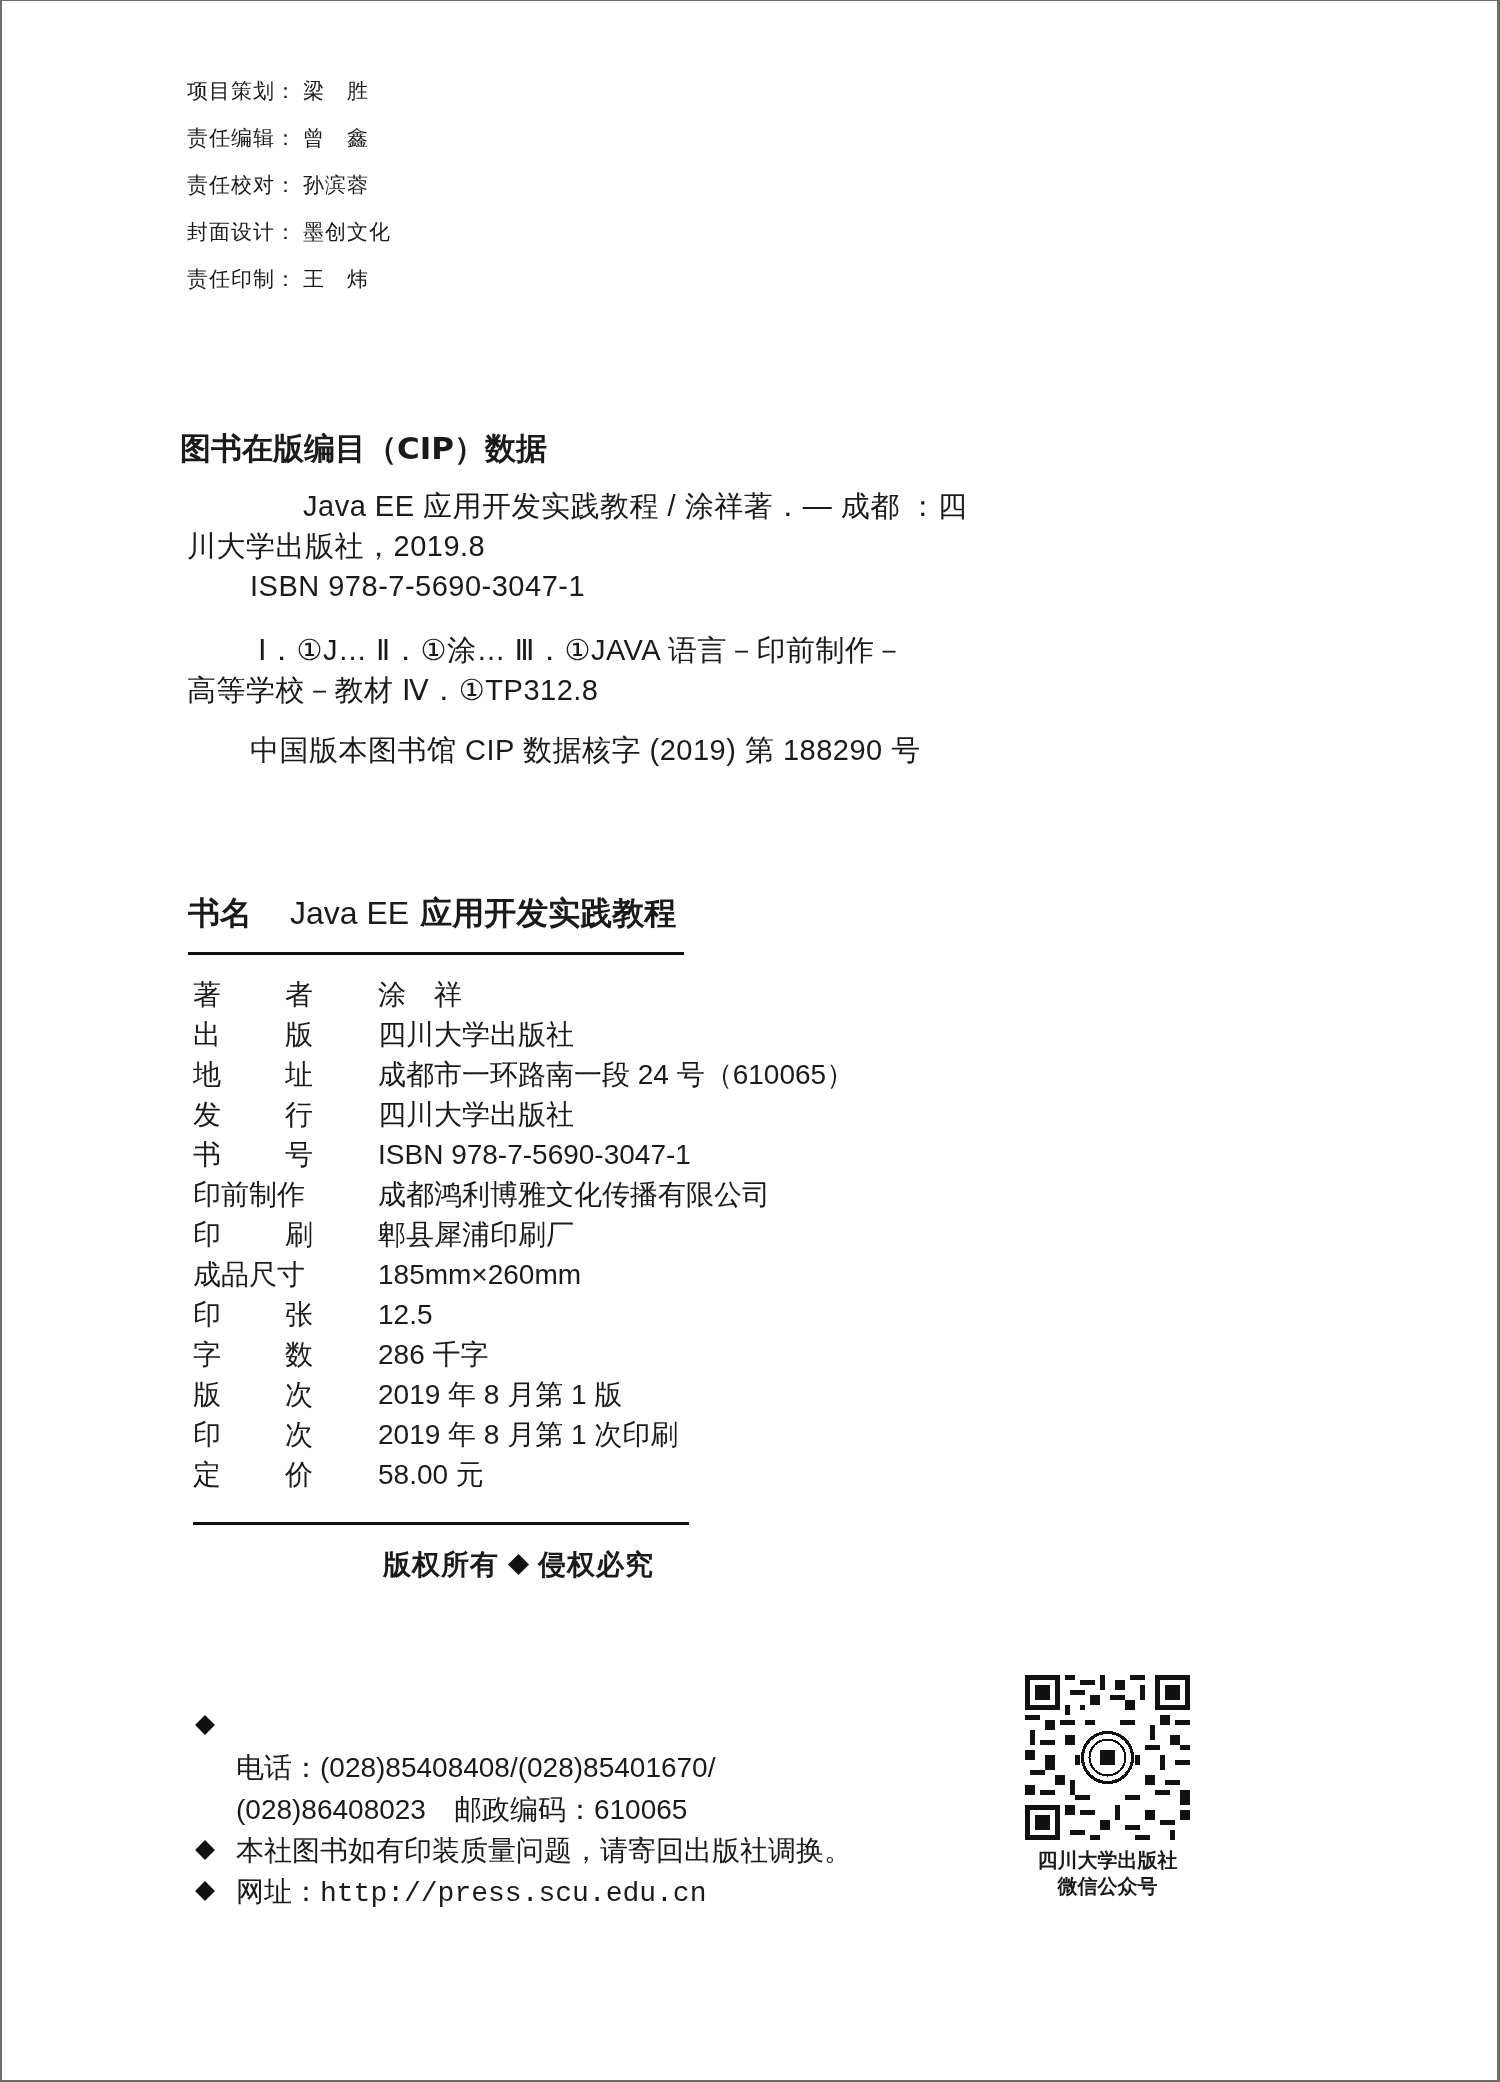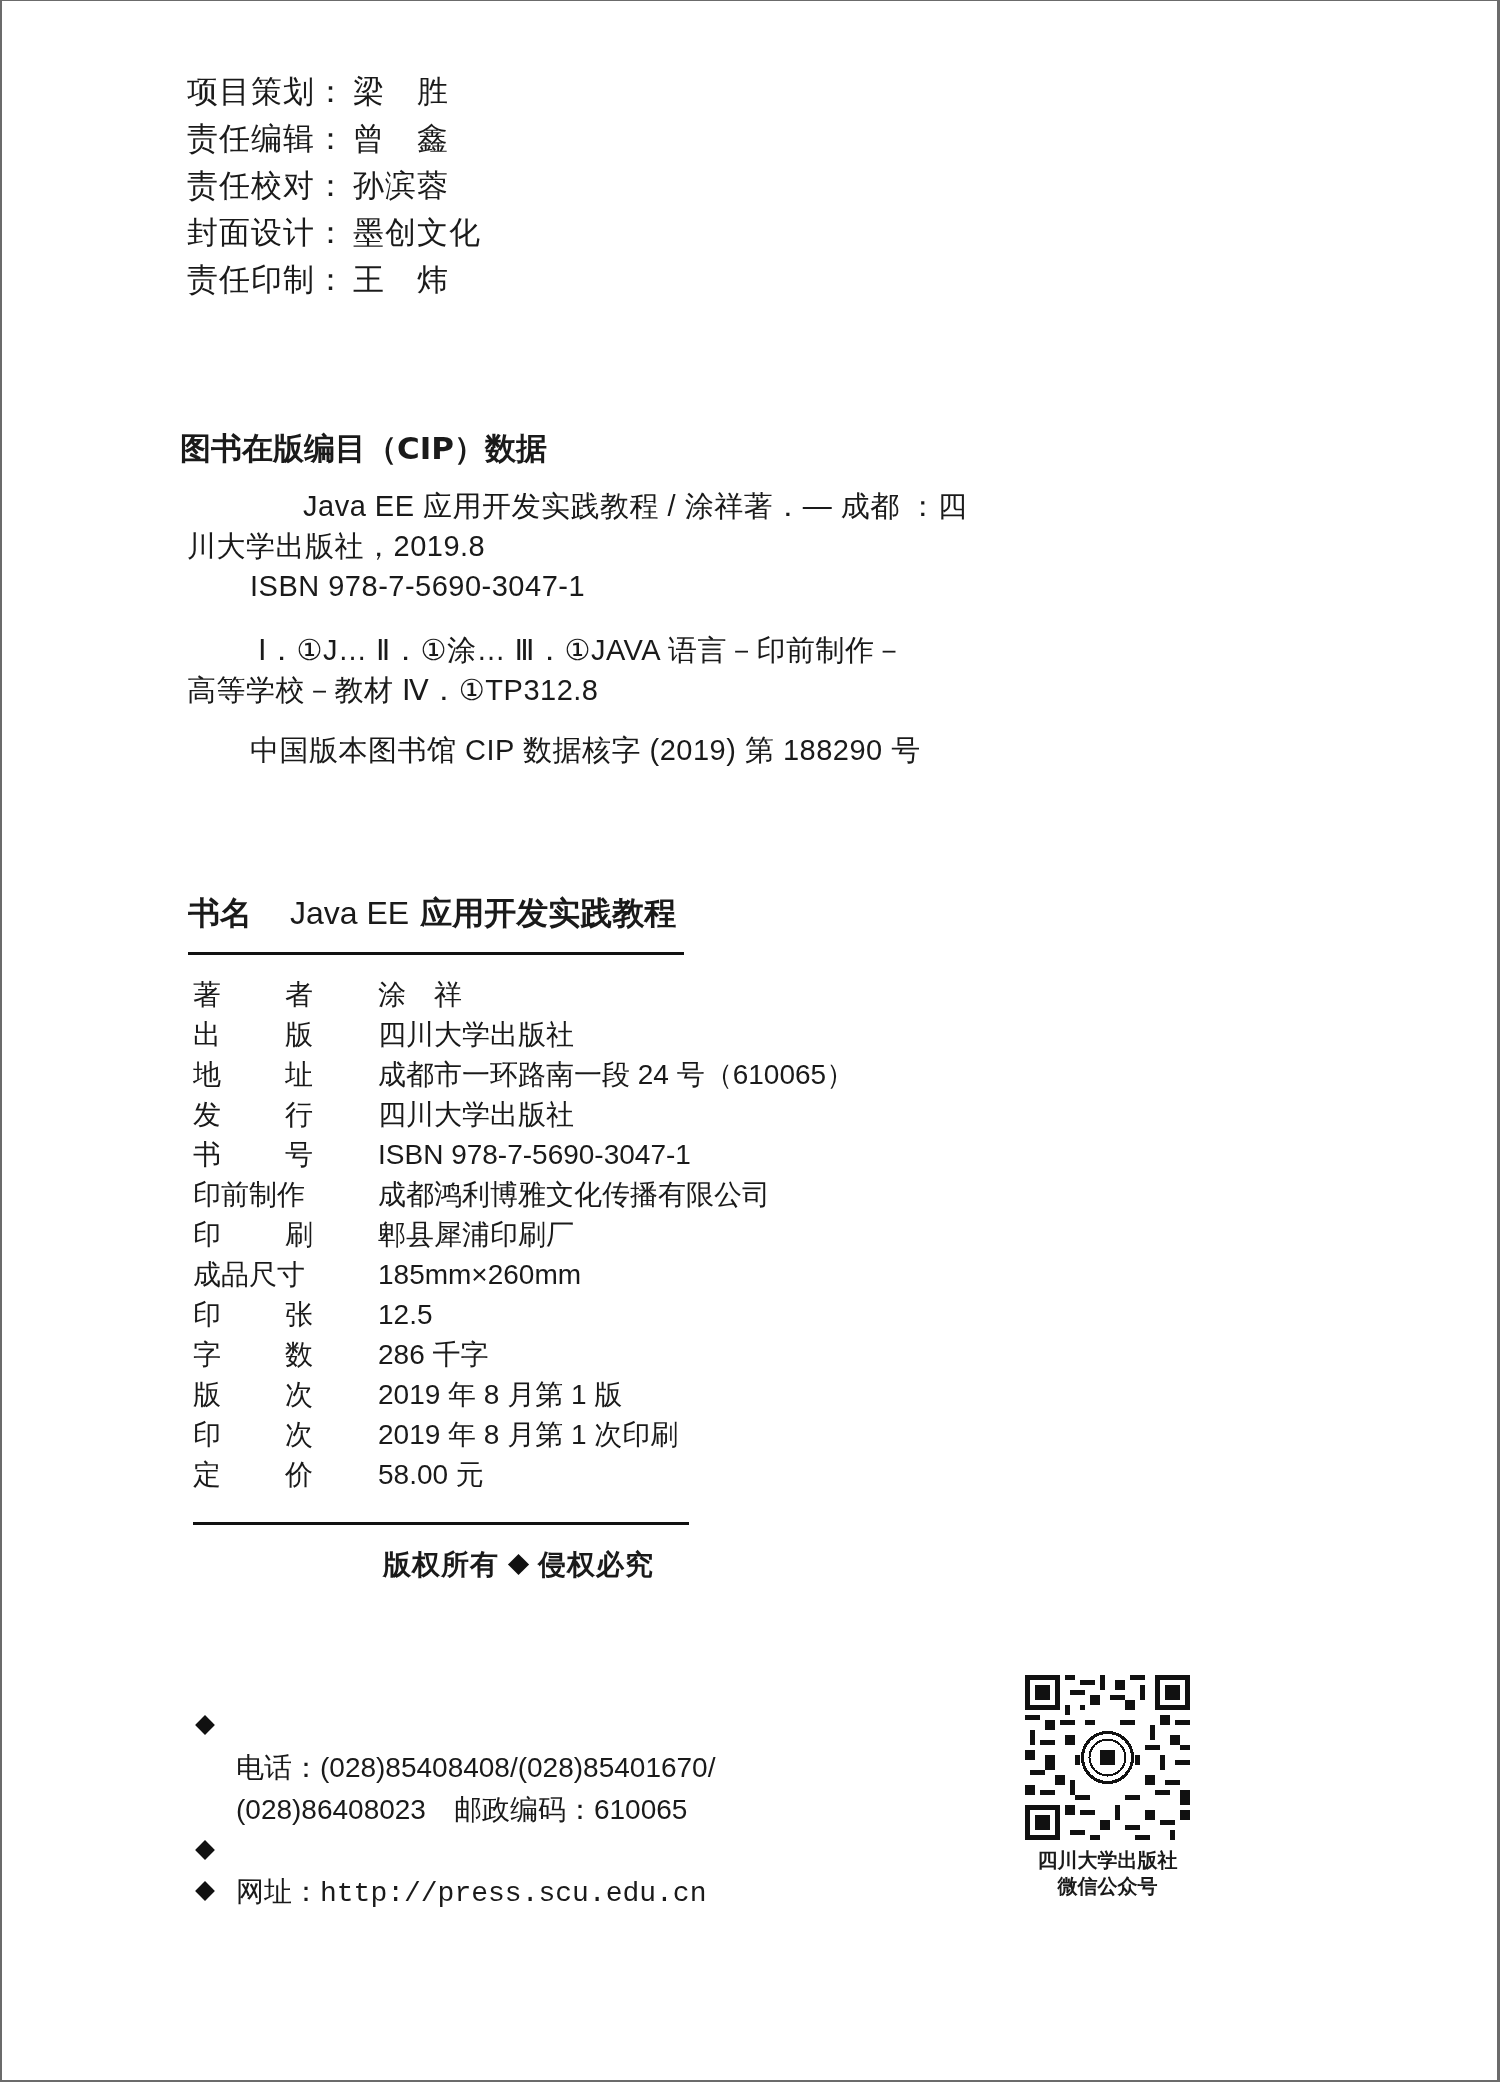--- a/index.html
+++ b/index.html
@@ -25,21 +25,21 @@
       border-right: 3px solid #6b6b6b;
       border-bottom: 2px solid #6b6b6b;
       pointer-events: none;
     }
     .abs { position: absolute; white-space: nowrap; }
 
     
     .staff-line {
       position: absolute;
       left: 187px;
-      font-size: 31px;
+      font-size: 21px;
       line-height: 36px;
       font-family: "DejaVu Sans", "Liberation Sans", sans-serif;
       letter-spacing: 1px;
     }
     .staff-line .role { display: inline-block; }
     .staff-line .name { display: inline-block; margin-left: 6px; }
 
     
     .cip-heading {
       position: absolute;
@@ -286,20 +286,21 @@
 </div>
 
 <div>
   <div class="note-line" style="left:236px; top:1706px;">
     <span class="bullet"></span>
   </div>
   <div class="note-line" style="left:236px; top:1748px; font-family:'Liberation Sans', sans-serif;text-align:center;">电话：(028)85408408/(028)85401670/</div>
   <div class="note-line" style="left:236px; top:1790px; font-family:'Liberation Sans', sans-serif;">(028)86408023　邮政编码：610065</div>
   <div class="note-line" style="left:236px; top:1831px;">
     <span class="bullet"></span>
+    <span>本社图书如有印装质量问题，请寄回出版社调换。</span>
   </div>
   <div class="note-line" style="left:236px; top:1872px;">
     <span class="bullet"></span>
     <span>网址：</span><span class="mono">http://press.scu.edu.cn</span>
   </div>
 </div>
 
 <div>
   <svg class="qr" viewBox="0 0 33 33" shape-rendering="crispEdges">
     <rect width="33" height="33" fill="#fff"></rect>

